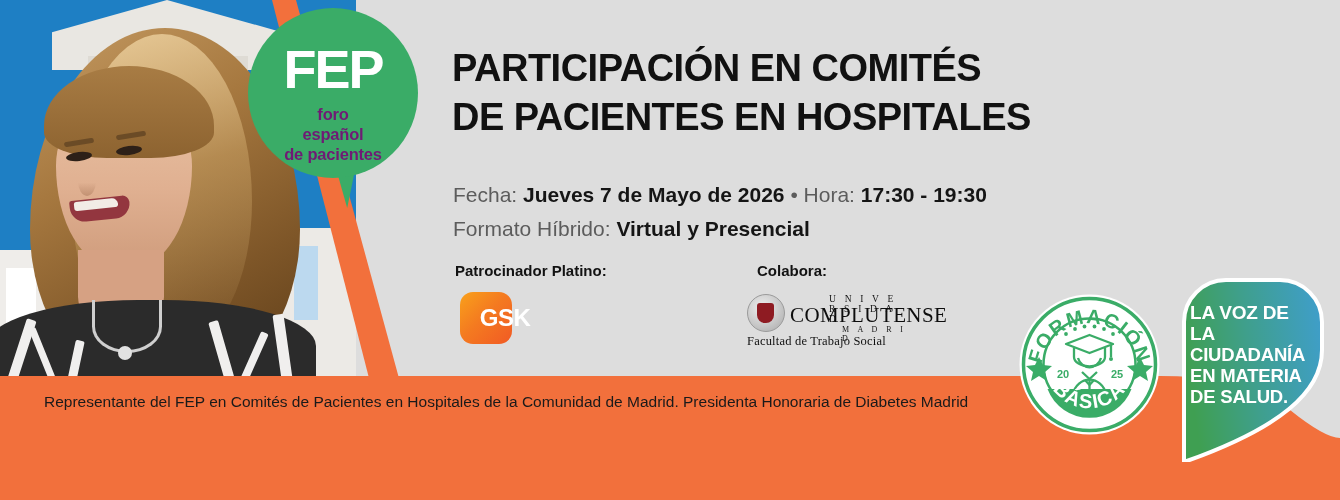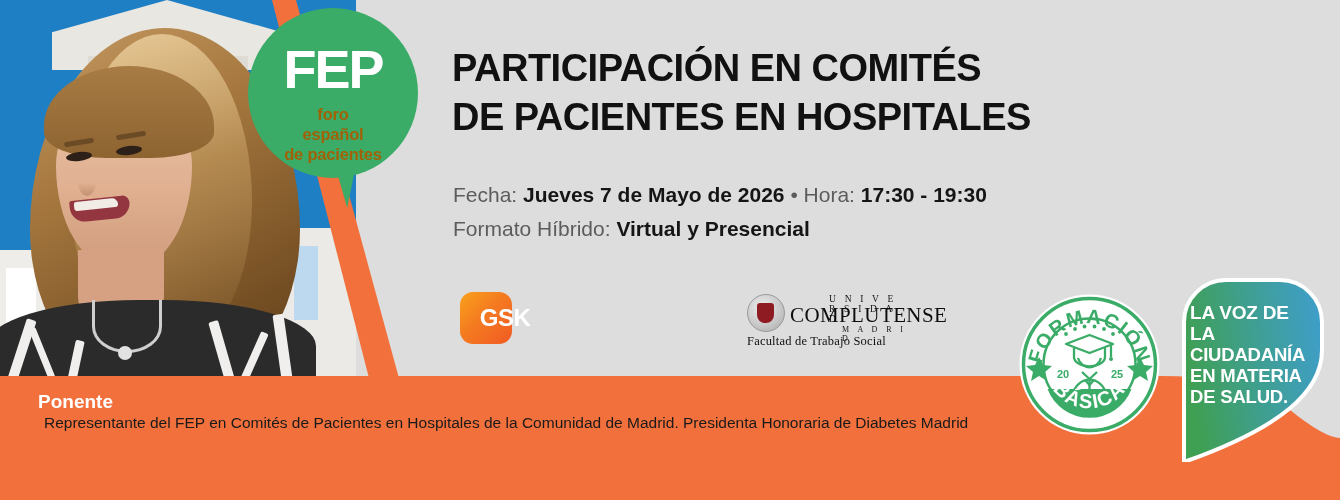--- a/index.html
+++ b/index.html
@@ -93,21 +93,21 @@
   .bubble-tail{
     position:absolute;left:76px;top:118px;width:40px;height:82px;background:#3aac67;
     clip-path:polygon(0 0,100% 0,58% 100%);
   }
   .fep-logo{
     position:absolute;left:0;top:34px;width:170px;text-align:center;
     color:#fff;font-weight:900;font-size:54px;letter-spacing:-2px;line-height:1;
   }
   .fep-sub{
     position:absolute;left:0;top:96px;width:170px;text-align:center;
-    color:#a16207;font-weight:700;font-size:16.5px;line-height:1.22;letter-spacing:-.2px;
+    color:#701a75;font-weight:700;font-size:16.5px;line-height:1.22;letter-spacing:-.2px;
   }
 
   
   #title{
     position:absolute;left:452px;top:44px;width:700px;
     color:#111;font-weight:900;font-size:38px;line-height:1.28;
     letter-spacing:-0.5px;text-transform:uppercase;
   }
   #meta{
     position:absolute;left:453px;top:178px;width:640px;
@@ -237,39 +237,42 @@
       <span>•</span>
       <span>Hora:</span>
       <b>17:30 - 19:30</b>
     </div>
     <div>
       <span>Formato Híbrido:</span>
       <b>Virtual y Presencial</b>
     </div>
   </div>
 
+  <div id="sponsors">
+    <div class="sp-label sp-plat">Patrocinador Platino:</div>
+    <div class="sp-label sp-col">Colabora:</div>
+  </div>
 
   <div id="gsk">
     <span>GSK</span>
   </div>
 
   <div id="ucm">
     <div class="ucm-seal"></div>
     <div class="ucm-uni">U N I V E R S I D A D</div>
     <div class="ucm-name">COMPLUTENSE</div>
     <div class="ucm-mad">M A D R I D</div>
     <div class="ucm-fac">Facultad de Trabajo Social</div>
   </div>
 
   <svg id="bottom-bar" viewBox="0 0 1340 124" preserveAspectRatio="none">
     <path d="M0,0 H1160 Q1250,0 1290,34 Q1325,62 1340,62 V124 H0 Z" fill="#f2703c"></path>
   </svg>
 
   <div id="speaker">
-    <div class="sp-role">Ponente</div>
     <div class="sp-desc">Representante del FEP en Comités de Pacientes en Hospitales de la Comunidad de Madrid. Presidenta Honoraria de Diabetes Madrid</div>
   </div>
 
   <svg id="badge-form" viewBox="0 0 141 141">
     <defs>
       <path id="arcTop" d="M 22,78 A 48,48 0 0 1 119,78"></path>
       <path id="arcBot" d="M 26,76 A 45,45 0 0 0 115,76"></path>
     </defs>
     <circle cx="70.5" cy="70.5" r="70" fill="#ffffff"></circle>
     <circle cx="70.5" cy="70.5" r="66" fill="none" stroke="#3aac67" stroke-width="3.5"></circle>

